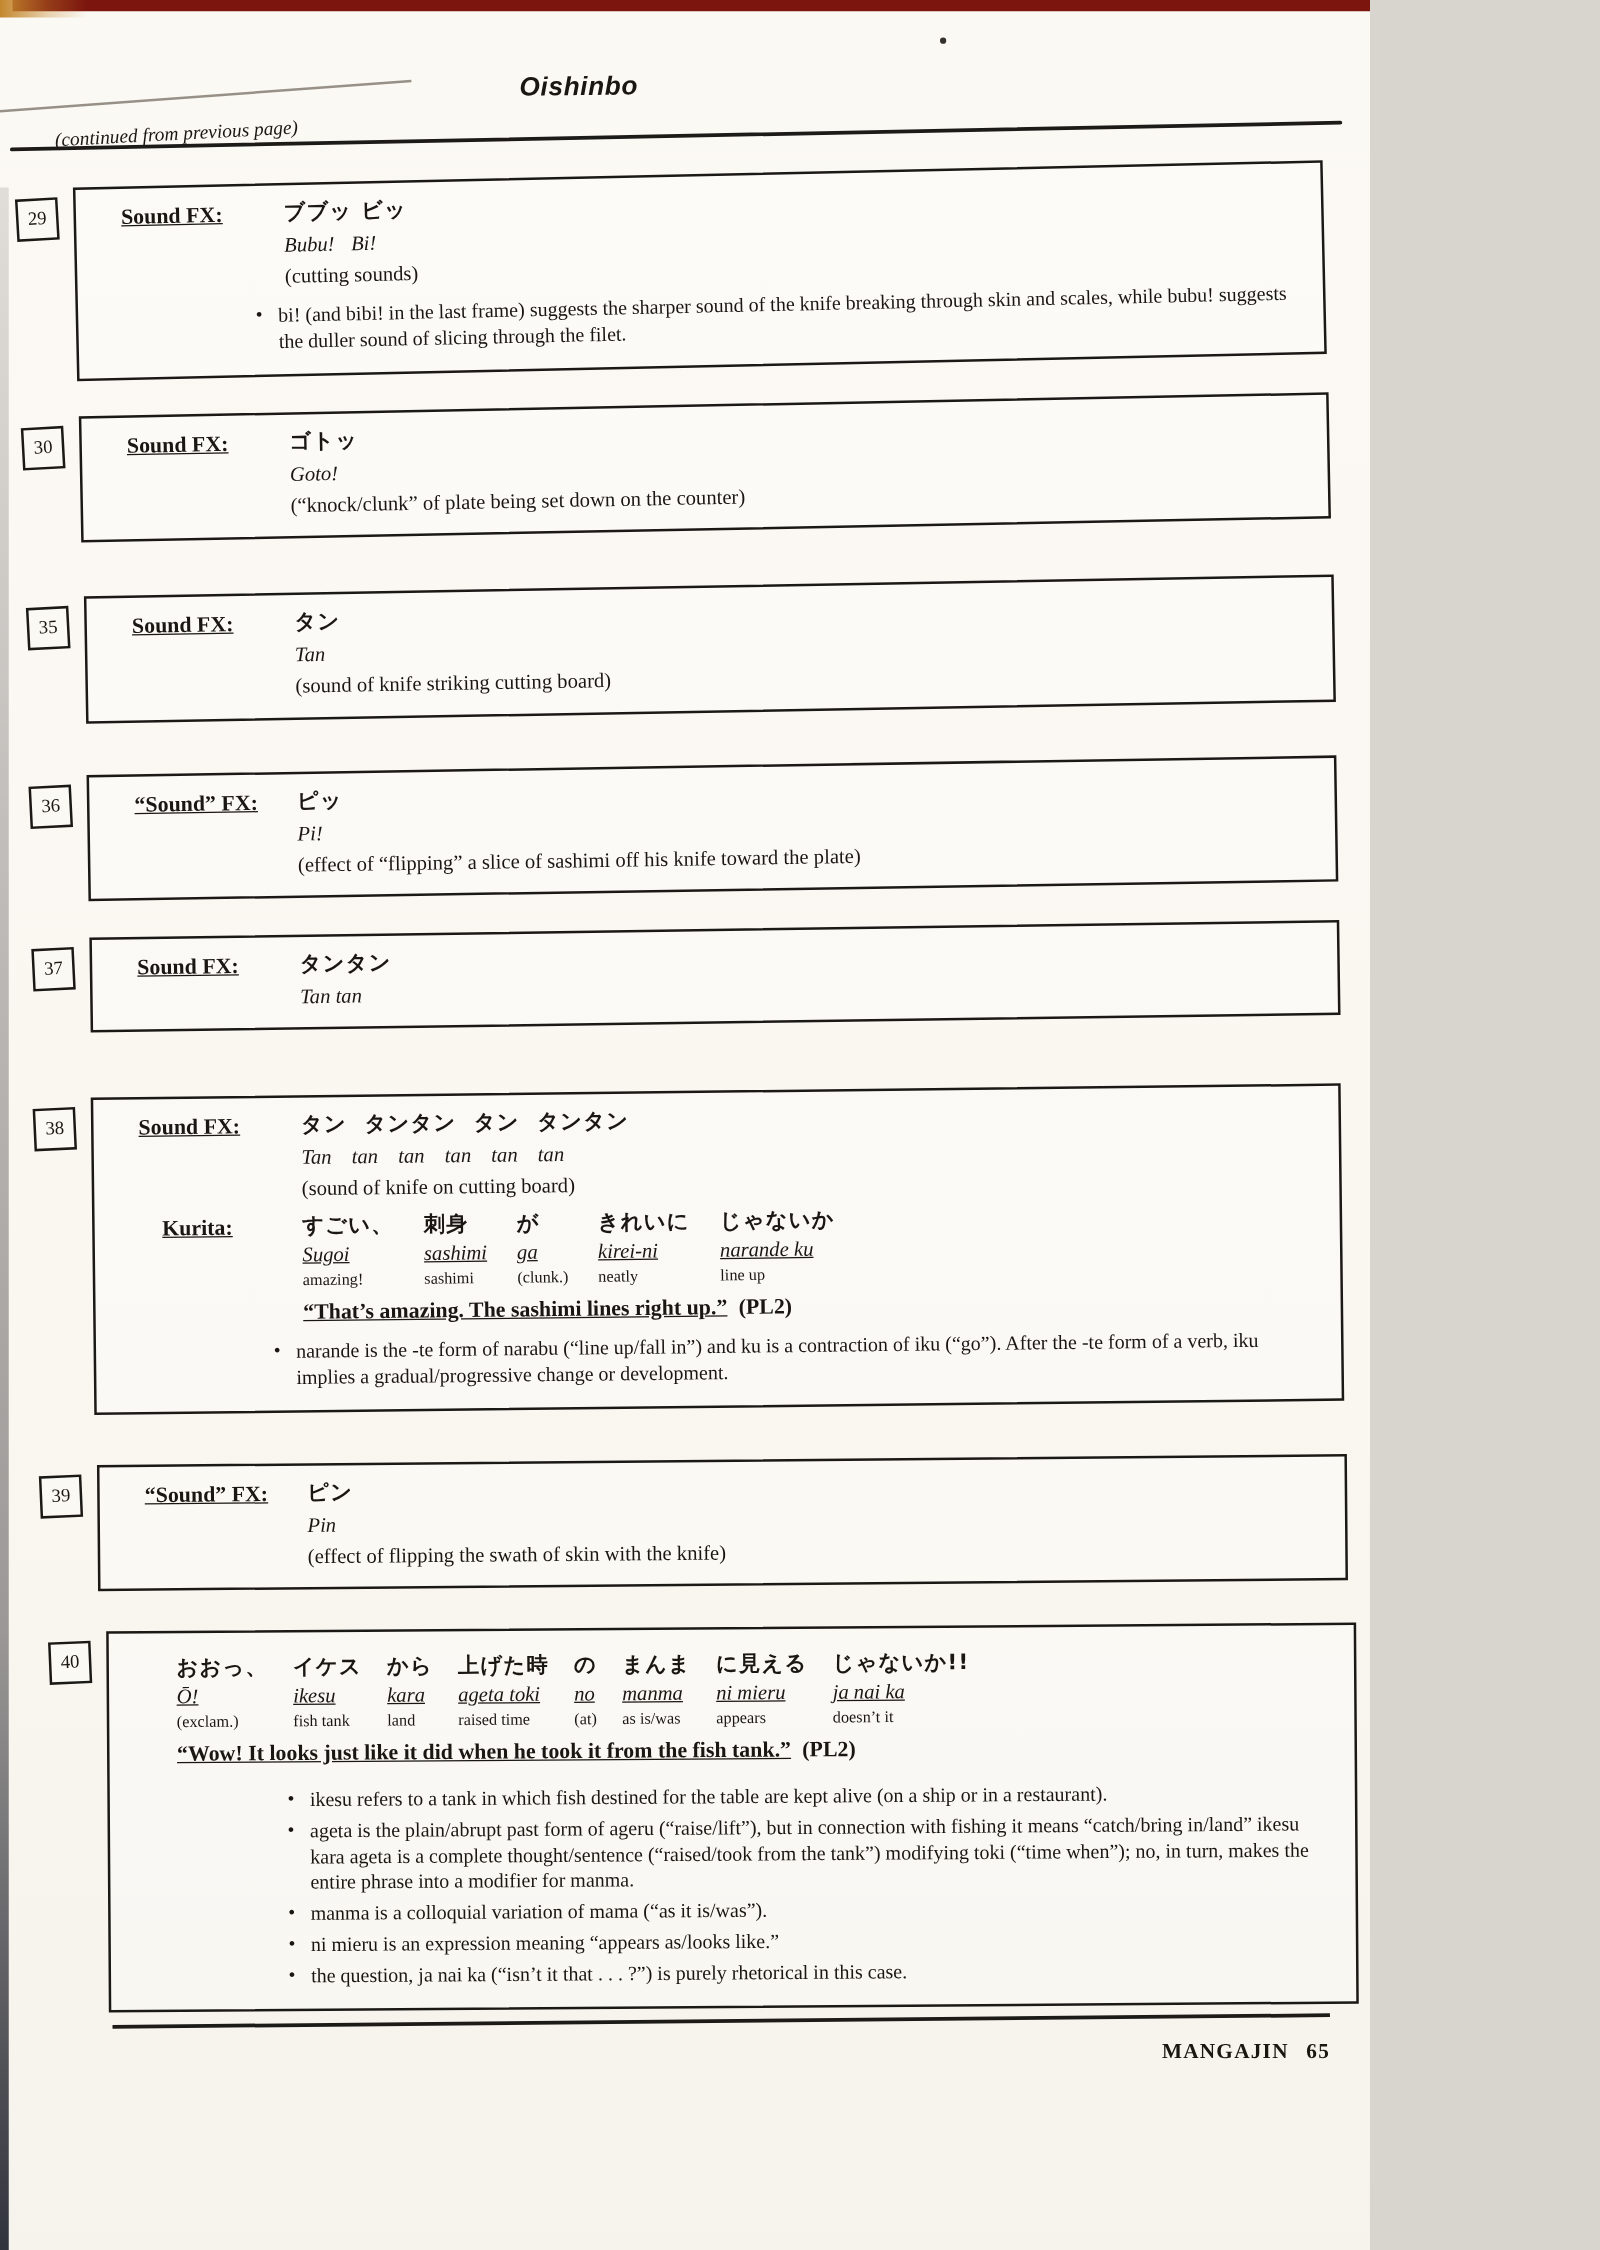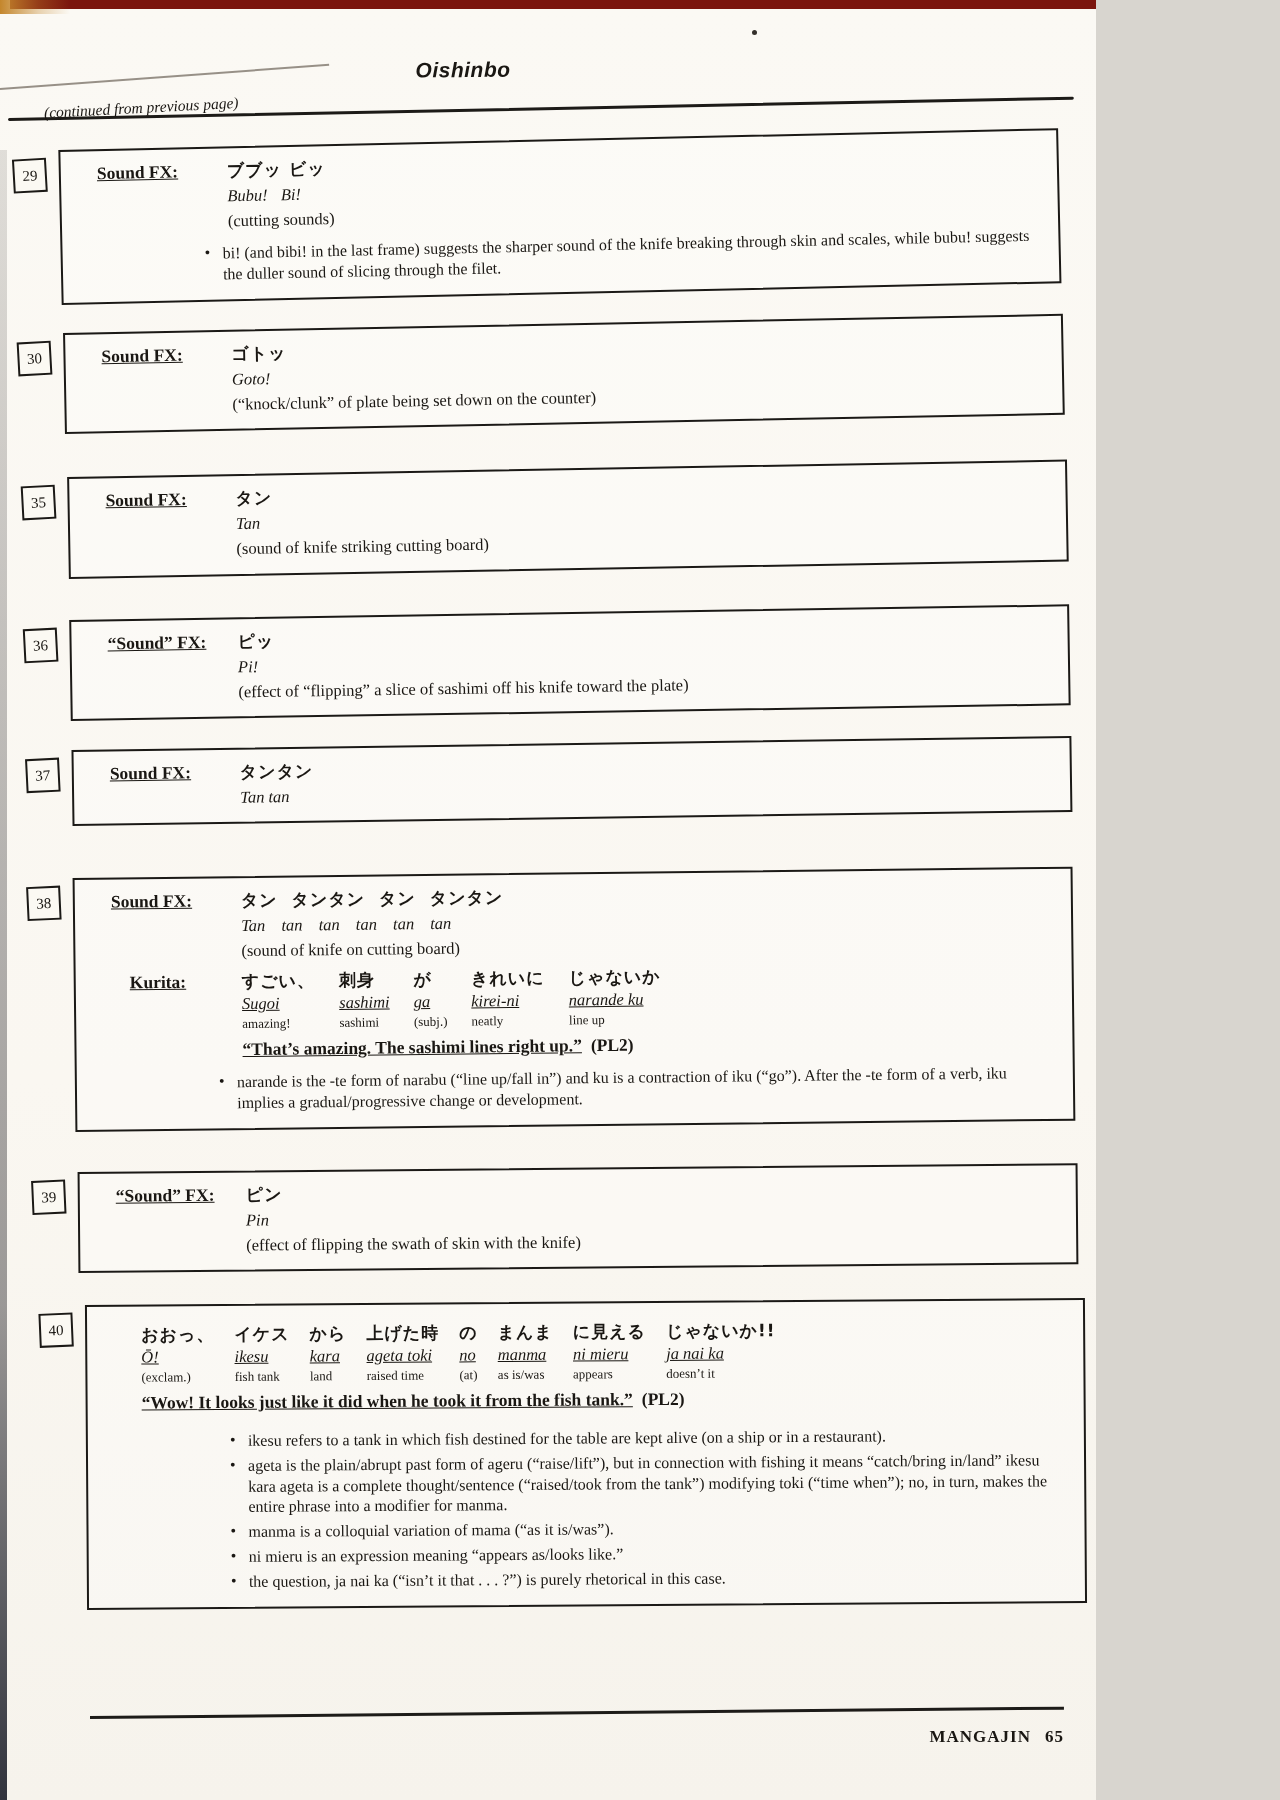--- a/index.html
+++ b/index.html
@@ -52,21 +52,21 @@
   .interlinear{display:flex;gap:24px;}
   .col{display:flex;flex-direction:column;}
   .col .jp{line-height:24px;}
   .col .rom{line-height:22px;text-decoration:underline;}
   .gloss{font-size:13px;line-height:17px;}
   .tl{margin-top:4px;font-size:17.5px;font-weight:bold;line-height:26px;}
   .tl-text{text-decoration:underline;}
   .pl{margin-left:9px;}
 
   
-  .footer{position:absolute;left:90px;top:1716px;width:974px;}
+  .footer{position:absolute;left:90px;top:1620px;width:974px;}
   .frule{height:3px;background:#1d1b18;transform:rotate(-.55deg);transform-origin:left center;}
   .fline{text-align:right;margin-top:8px;font-weight:bold;font-size:17px;letter-spacing:1px;}
   .fpage{margin-left:14px;}
 </style>
 </head>
 <body>
 
 <div class="page">
 
   <div class="topbar"></div>
@@ -184,21 +184,21 @@
               <span class="gloss">amazing!</span>
             </div>
             <div class="col">
               <span class="jp">刺身</span>
               <span class="rom">sashimi</span>
               <span class="gloss">sashimi</span>
             </div>
             <div class="col">
               <span class="jp">が</span>
               <span class="rom">ga</span>
-              <span class="gloss">(subj.)</span>
+              <span class="gloss">(clunk.)</span>
             </div>
             <div class="col">
               <span class="jp">きれいに</span>
               <span class="rom">kirei-ni</span>
               <span class="gloss">neatly</span>
             </div>
             <div class="col">
               <span class="jp">じゃないか</span>
               <span class="rom">narande ku</span>
               <span class="gloss">line up</span>

